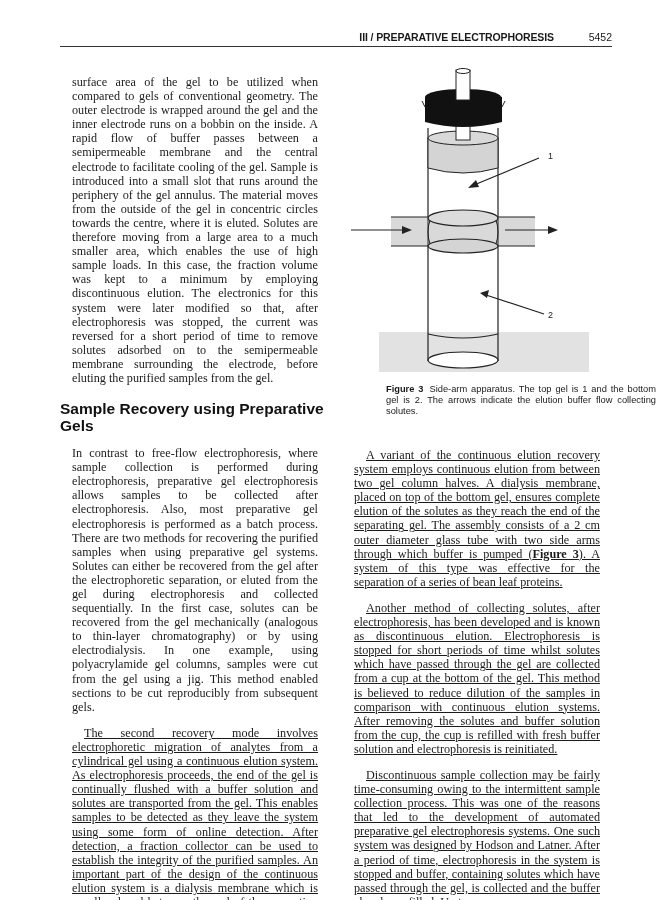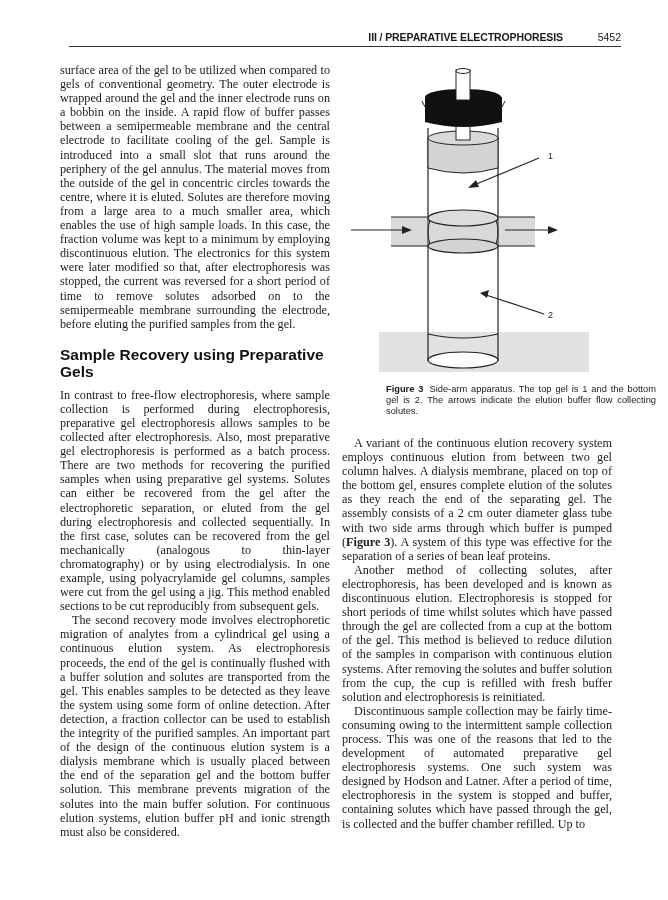--- a/index.html
+++ b/index.html
@@ -1,26 +1,26 @@
 <!DOCTYPE html>
 <html><head>
 <meta charset="utf-8">
 <style>
   html, body { margin: 0; padding: 0; background: #ffffff; }
   body { width: 668px; height: 900px; position: relative; overflow: hidden; color: #1a1a1a; }
   .header {
-    position: absolute; left: 69px; top: 28px; width: 552px; height: 18px;
+    position: absolute; left: 60px; top: 28px; width: 552px; height: 18px;
     border-bottom: 1px solid #333;
     font-family: "Liberation Sans", sans-serif; font-size: 10.5px;
   }
   .header .running { position: absolute; right: 58px; top: 3px; font-weight: bold; letter-spacing: -0.1px; }
   .header .pageno { position: absolute; right: 0; top: 3px; }
   .col { position: absolute; width: 270px; font-family: "Liberation Serif", serif; font-size: 12.2px; line-height: 14.1px; }
-  .col p { margin: 0; text-align: justify; text-align-last: left; }
-  .col p.indent { text-indent: 12px; }
+  .col p { margin: 12px; text-align: justify; text-align-last: left; }
+  .col p.indent { text-indent: 12px; text-decoration: underline; }
   .left-col { left: 60px; top: 63px; }
   .section-heading {
     font-family: "Liberation Sans", sans-serif; font-weight: bold; font-size: 15.5px; line-height: 17px;
     margin: 15px 0 8px 0; color: #111;
   }
   .right-col { left: 342px; top: 436px; }
   .figure { position: absolute; left: 342px; top: 56px; width: 270px; height: 320px; }
   .caption {
     position: absolute; left: 342px; top: 384px; width: 270px;
     font-family: "Liberation Sans", sans-serif; font-size: 9.3px; line-height: 11px; text-align: justify; margin-left: 44px;

